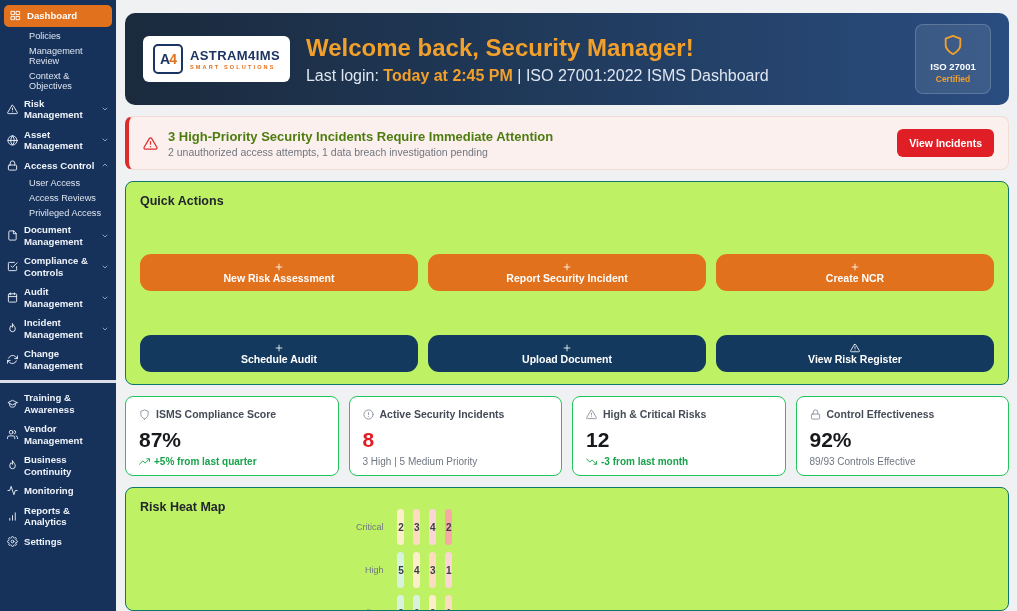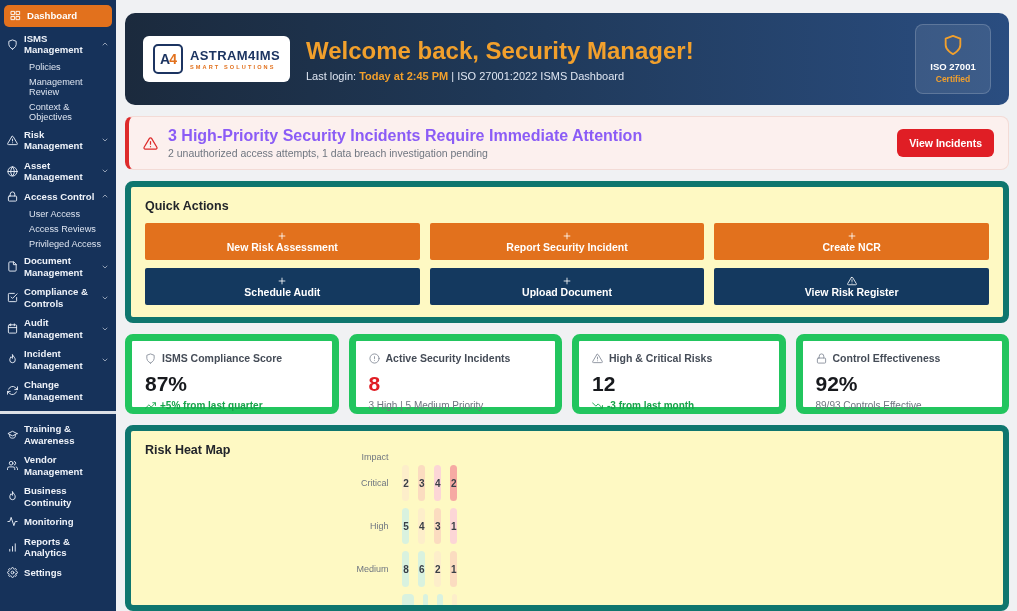--- a/index.html
+++ b/index.html
@@ -56,71 +56,71 @@
   .logo-mark {
     width: 30px; height: 30px; border: 2px solid #1c3461; border-radius: 5px;
     display: flex; align-items: center; justify-content: center;
     font-size: 14px; font-weight: 800; color: #1c3461; letter-spacing: -1px;
   }
   .logo-mark .lm4 { color: #e2711d; }
   .logo-name { font-size: 13px; font-weight: 800; color: #1c3461; letter-spacing: .4px; line-height: 1; }
   .logo-sub { font-size: 5.6px; font-weight: 700; color: #e2711d; letter-spacing: 2.1px; margin-top: 2px; }
   .banner-texts { flex: 1; }
   .banner-title { font-size: 24px; font-weight: 800; color: #f2a02c; margin-bottom: 5px; }
-  .banner-sub { font-size: 11px; color: #dfe6f2; }
+  .banner-sub { font-size: 16px; color: #dfe6f2; }
   .banner-sub .hl { color: #f2a02c; font-weight: 700; }
   .iso-badge {
     width: 76px; padding: 9px 6px; text-align: center; flex-shrink: 0;
     background: rgba(255,255,255,.09); border: 1px solid rgba(255,255,255,.18);
     border-radius: 8px;
   }
   .iso-badge .icn { width: 22px; height: 22px; margin: 0 auto; }
   .iso-title { font-size: 9.5px; font-weight: 800; color: #fff; margin-top: 5px; }
   .iso-sub { font-size: 8.5px; font-weight: 700; color: #f2a02c; margin-top: 2px; }
 
   
   .alert {
     flex-shrink: 0; height: 54px;
     background: #fcf0ee; border: 1px solid #f3dbd6; border-left: 4px solid #dd2b2b;
     border-radius: 8px; display: flex; align-items: center; gap: 10px;
     padding: 8px 14px;
   }
   .alert .icn { width: 15px; height: 15px; }
-  .alert-title { font-size: 16px; font-weight: 800; color: #8b5cf6; margin-bottom: 2px; }
+  .alert-title { font-size: 13px; font-weight: 800; color: #4d7c0f; margin-bottom: 2px; }
   .alert-sub { font-size: 10.5px; color: #6f7680; }
   .alert-btn {
     margin-left: auto; background: #e01e25; color: #fff; border: none;
     font-family: inherit; font-size: 10.5px; font-weight: 700;
     padding: 8px 12px; border-radius: 6px; cursor: pointer; flex-shrink: 0;
   }
 
   
   .panel {
-    background: #fef9c3; border: 6px solid #0f766e; border-radius: 8px;
+    background: #bef264; border: 1px solid #0f766e; border-radius: 8px;
     padding: 12px 14px; flex-shrink: 0;
   }
   .panel-title { font-size: 12.5px; font-weight: 800; color: #22252b; }
 
   
   .qa-grid {
     margin-top: 10px; display: grid;
     grid-template-columns: repeat(3, 1fr); gap: 8px 10px;
   }
   .qa-btn {
-    height: 37px; border: none; border-radius: 2px; color: #fff;
+    height: 37px; border: none; border-radius: 11px; color: #fff;
     font-family: inherit; font-size: 10.5px; font-weight: 700; cursor: pointer;
-    display: flex; flex-direction: column; align-items: center; justify-content: center; gap: 0;
+    display: flex; flex-direction: column; align-items: center; justify-content: center; gap: 0; margin-top: 36px;
   }
   .qa-btn .icn { width: 10px; height: 10px; }
   .qa-btn.orange { background: #e2711d; }
   .qa-btn.navy { background: #14395f; }
 
   
   .stats { display: grid; grid-template-columns: repeat(4, 1fr); gap: 10px; flex-shrink: 0; }
-  .stat-card { background: #fff; border: 7px solid #22c55e; border-radius: 8px; padding: 11px 13px; height: 80px; }
+  .stat-card { background: #fff; border: 1px solid #22c55e; border-radius: 8px; padding: 11px 13px; height: 80px; }
   .stat-head { display: flex; align-items: center; gap: 6px; }
   .stat-head .icn { width: 11px; height: 11px; }
   .stat-title { font-size: 10.5px; font-weight: 600; color: #454c57; }
   .stat-value { font-size: 21px; font-weight: 800; color: #17191d; margin-top: 8px; }
   .stat-value.red { color: #e01e25; }
   .stat-sub { margin-top: 4px; font-size: 10px; color: #6f7680; display: flex; align-items: center; gap: 4px; }
   .stat-sub.green { color: #17a34a; font-weight: 600; }
   .stat-sub .icn { width: 11px; height: 11px; }
 
   
@@ -141,29 +141,20 @@
 
 <nav class="sidebar">
     <div class="sb-item active">
       <svg class="icn " viewBox="0 0 24 24" fill="none" stroke="currentColor" stroke-width="2" stroke-linecap="round" stroke-linejoin="round">
         <rect x="3" y="3" width="7" height="7"></rect>
         <rect x="14" y="3" width="7" height="7"></rect>
         <rect x="14" y="14" width="7" height="7"></rect>
         <rect x="3" y="14" width="7" height="7"></rect>
       </svg>
       <span class="sb-label">Dashboard</span>
-    </div>
-    <div class="sb-item">
-      <svg class="icn " viewBox="0 0 24 24" fill="none" stroke="currentColor" stroke-width="2" stroke-linecap="round" stroke-linejoin="round">
-        <path d="M12 22s8-4 8-10V5l-8-3-8 3v7c0 6 8 10 8 10z"></path>
-      </svg>
-      <span class="sb-label">ISMS Management</span>
-      <svg class="icn chev" viewBox="0 0 24 24" fill="none" stroke="currentColor" stroke-width="2" stroke-linecap="round" stroke-linejoin="round">
-        <polyline points="18 15 12 9 6 15"></polyline>
-      </svg>
     </div>
     <div class="sb-sub">Policies</div>
     <div class="sb-sub">Management Review</div>
     <div class="sb-sub">Context &amp; Objectives</div>
     <div class="sb-item">
       <svg class="icn " viewBox="0 0 24 24" fill="none" stroke="currentColor" stroke-width="2" stroke-linecap="round" stroke-linejoin="round">
         <path d="M10.29 3.86L1.82 18a2 2 0 0 0 1.71 3h16.94a2 2 0 0 0 1.71-3L13.71 3.86a2 2 0 0 0-3.42 0z"></path>
         <line x1="12" y1="9" x2="12" y2="13"></line>
         <line x1="12" y1="17" x2="12.01" y2="17"></line>
       </svg>
@@ -441,24 +432,20 @@
         <div class="stat-value ">92%</div>
         <div class="stat-sub ">
           <span>89/93 Controls Effective</span>
         </div>
       </div>
     </section>
 
   <section class="panel hm-panel">
     <div class="panel-title">Risk Heat Map</div>
     <div class="hm-table">
-      <div class="hm-row hm-row-head">
-        <div class="hm-label">Impact</div>
-        <div class="hm-cells"></div>
-      </div>
     <div class="hm-row">
           <div class="hm-label">Critical</div>
           <div class="hm-cells">
             <div class="hm-cell" style="background:#fdeeca">2</div>
             <div class="hm-cell" style="background:#fbdcc0">3</div>
             <div class="hm-cell" style="background:#fcd6d6">4</div>
             <div class="hm-cell" style="background:#f6aaa3">2</div>
           </div>
         </div>
         <div class="hm-row">

